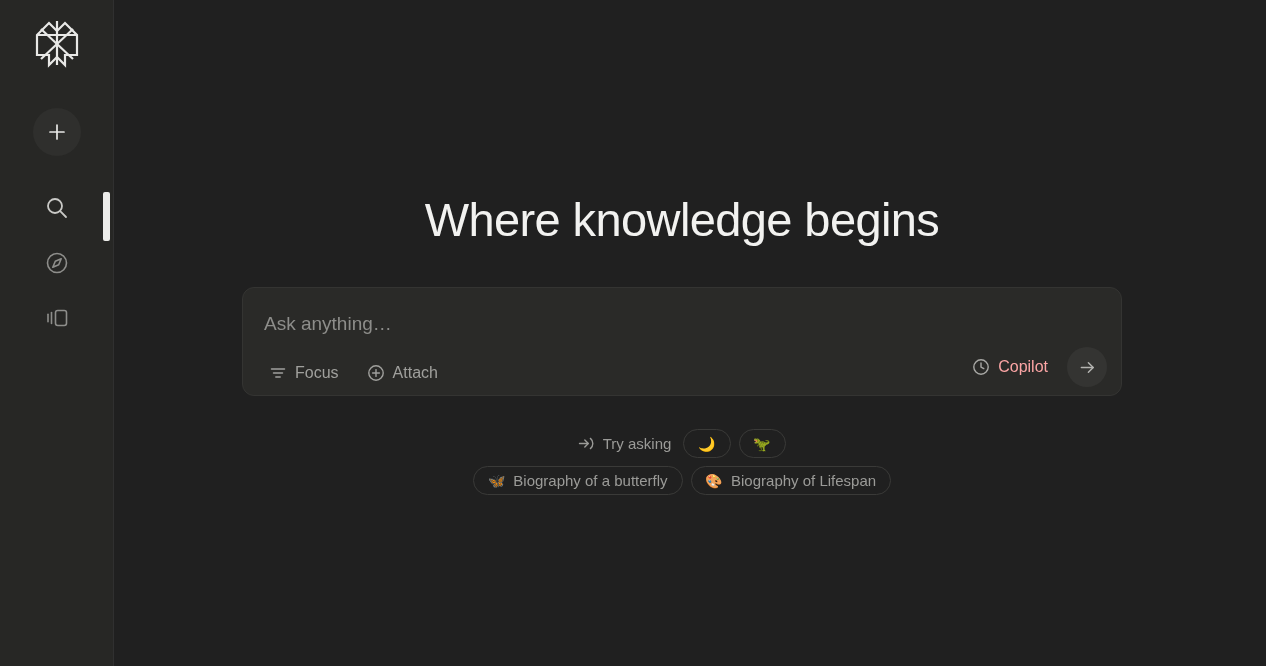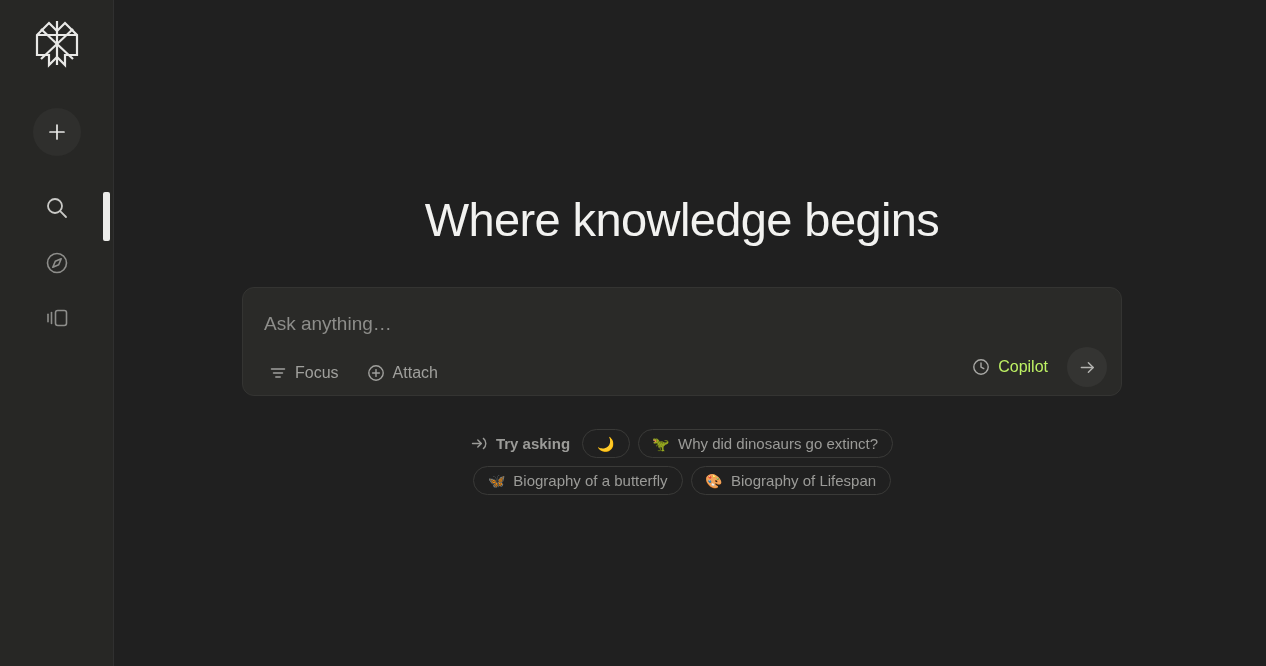--- a/index.html
+++ b/index.html
@@ -152,21 +152,21 @@
     margin-top: 11px;
   }
   #attach-button { margin-left: 16px; }
 
   #toolbar-spacer { flex: 1 1 auto; }
 
   #copilot-button {
     display: flex;
     align-items: center;
     gap: 8px;
-    color: #bef264;
+    color: #fca5a5;
     font-size: 16px;
     font-weight: 300;
     cursor: pointer;
   }
 
   #submit-button {
     margin-left: 19px;
     width: 40px;
     height: 40px;
     border-radius: 50%;
@@ -187,21 +187,21 @@
     align-items: center;
     gap: 8px 8px;
   }
 
   #try-asking {
     display: flex;
     align-items: flex-start;
     gap: 8px;
     color: #9b9b98;
     font-size: 15px;
-    font-weight: 700;
+    font-weight: 400;
     padding-right: 4px;
   }
 
   .chip {
     display: flex;
     align-items: center;
     gap: 8px;
     height: 29px;
     padding: 0 14px;
     border: 1px solid #3a3a38;
@@ -324,21 +324,20 @@
         </svg>
         <span>Try asking</span>
       </div>
 
       <div class="chip">
         <span class="chip-emoji">🌙</span>
       </div>
 
       <div class="chip">
         <span class="chip-emoji">🦖</span>
-        <span>Why did dinosaurs go extinct?</span>
       </div>
 
       <div class="row2">
         <div class="chip">
           <span class="chip-emoji">🦋</span>
           <span>Biography of a butterfly</span>
         </div>
 
         <div class="chip">
           <span class="chip-emoji">🎨</span>

